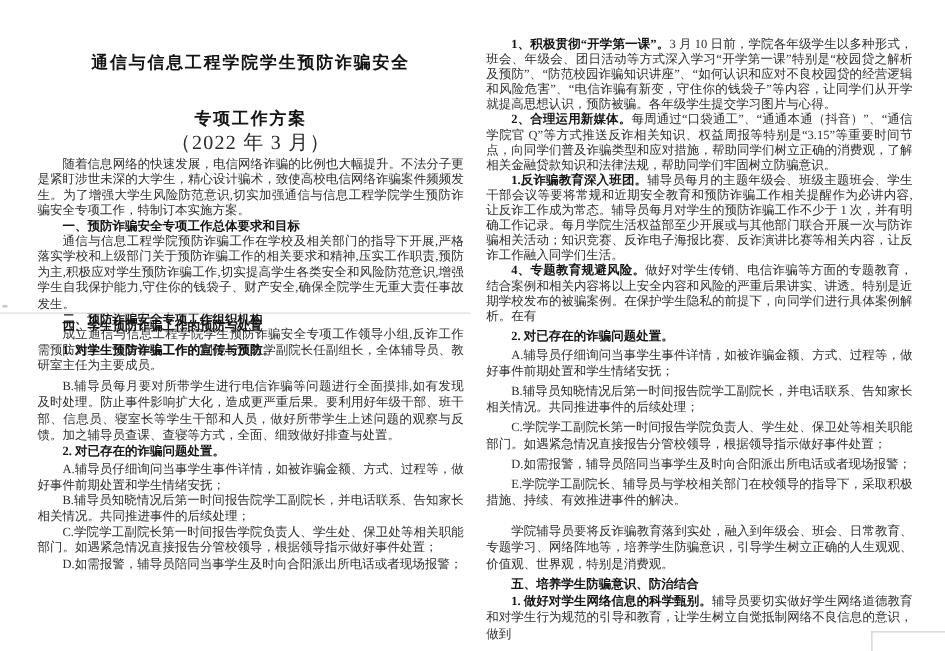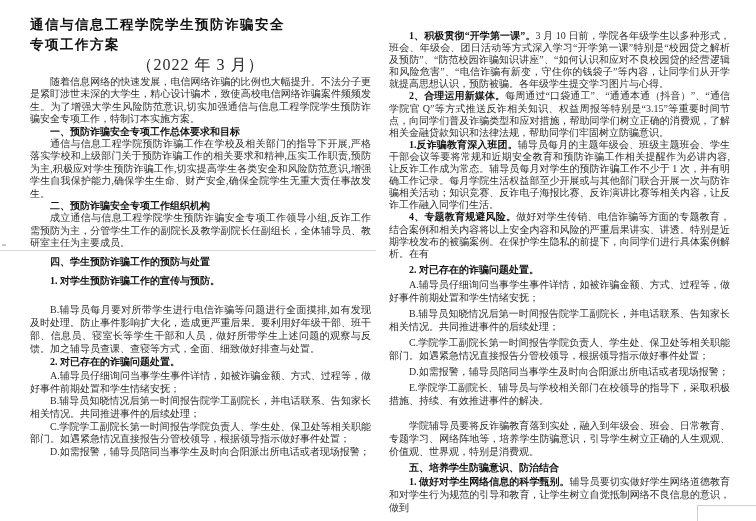--- a/index.html
+++ b/index.html
@@ -11,22 +11,22 @@
     font-family:"Liberation Serif","DejaVu Serif",serif;
     color:#2e2e2e;
   }
   .sec{position:absolute;}
   #sec-page1{left:30px;top:15px;width:341px;}
   #sec-page2{left:389px;top:30px;width:341px;}
   #sec-page3{left:30px;top:256px;width:341px;}
   #sec-page4{left:389px;top:263px;width:341px;}
 
   .title{
-    font-size:13.5px;font-weight:bold;text-align:left;
-    letter-spacing:1.5px;line-height:20px;color:#141414;
+    font-size:13.5px;font-weight:bold;text-align:center;
+    letter-spacing:1.5px;line-height:20px;color:#141414;margin-top:25px;
   }
   .date{
     font-size:16px;text-align:center;line-height:14px;
     margin-top:3px;letter-spacing:1px;color:#2a2a2a;
   }
   .body,.para,.item,.h{
     font-size:10px;line-height:12.4px;text-align:justify;margin:0;
   }
   #sec-page2 .para{line-height:12.1px;}
   #sec-page3 .para,#sec-page3 .item,#sec-page3 .h{line-height:12.7px;}
@@ -60,21 +60,21 @@
 <body>
 
 <div class="canvas">
 
   <section class="sec" id="sec-page1">
     <div class="title">通信与信息工程学院学生预防诈骗安全</div>
     <div class="title">专项工作方案</div>
     <div class="date">（2022 年 3 月）</div>
     <p class="body indent intro">随着信息网络的快速发展，电信网络诈骗的比例也大幅提升。不法分子更是紧盯涉世未深的大学生，精心设计骗术，致使高校电信网络诈骗案件频频发生。为了增强大学生风险防范意识,切实加强通信与信息工程学院学生预防诈骗安全专项工作，特制订本实施方案。</p>
     <p class="h indent">一、预防诈骗安全专项工作总体要求和目标</p>
-    <p class="body indent">通信与信息工程学院预防诈骗工作在学校及相关部门的指导下开展,严格落实学校和上级部门关于预防诈骗工作的相关要求和精神,压实工作职责,预防为主,积极应对学生预防诈骗工作,切实提高学生各类安全和风险防范意识,增强学生自我保护能力,确保学生生命、财产安全,确保全院学生无重大责任事故发生。</p>
+    <p class="body indent">通信与信息工程学院预防诈骗工作在学校及相关部门的指导下开展,严格落实学校和上级部门关于预防诈骗工作的相关要求和精神,压实工作职责,预防为主,积极应对学生预防诈骗工作,切实提高学生各类安全和风险防范意识,增强学生自我保护能力,守住你的钱袋子、财产安全,确保全院学生无重大责任事故发生。</p>
     <p class="h indent">二、预防诈骗安全专项工作组织机构</p>
     <p class="body indent">成立通信与信息工程学院学生预防诈骗安全专项工作领导小组,反诈工作需预防为主，分管学生工作的副院长及教学副院长任副组长，全体辅导员、教研室主任为主要成员。</p>
   </section>
 
   <section class="sec" id="sec-page2">
     <p class="para indent">
       <b class="lead">1、积极贯彻“开学第一课”。</b><span>3 月 10 日前，学院各年级学生以多种形式，班会、年级会、团日活动等方式深入学习“开学第一课”特别是“校园贷之解析及预防”、“防范校园诈骗知识讲座”、“如何认识和应对不良校园贷的经营逻辑和风险危害”、“电信诈骗有新变，守住你的钱袋子”等内容，让同学们从开学就提高思想认识，预防被骗。各年级学生提交学习图片与心得。</span>
     </p>
     <p class="para indent">
       <b class="lead">2、合理运用新媒体。</b><span>每周通过“口袋通工”、“通通本通（抖音）”、“通信学院官 Q”等方式推送反诈相关知识、权益周报等特别是“3.15”等重要时间节点，向同学们普及诈骗类型和应对措施，帮助同学们树立正确的消费观，了解相关金融贷款知识和法律法规，帮助同学们牢固树立防骗意识。</span>

